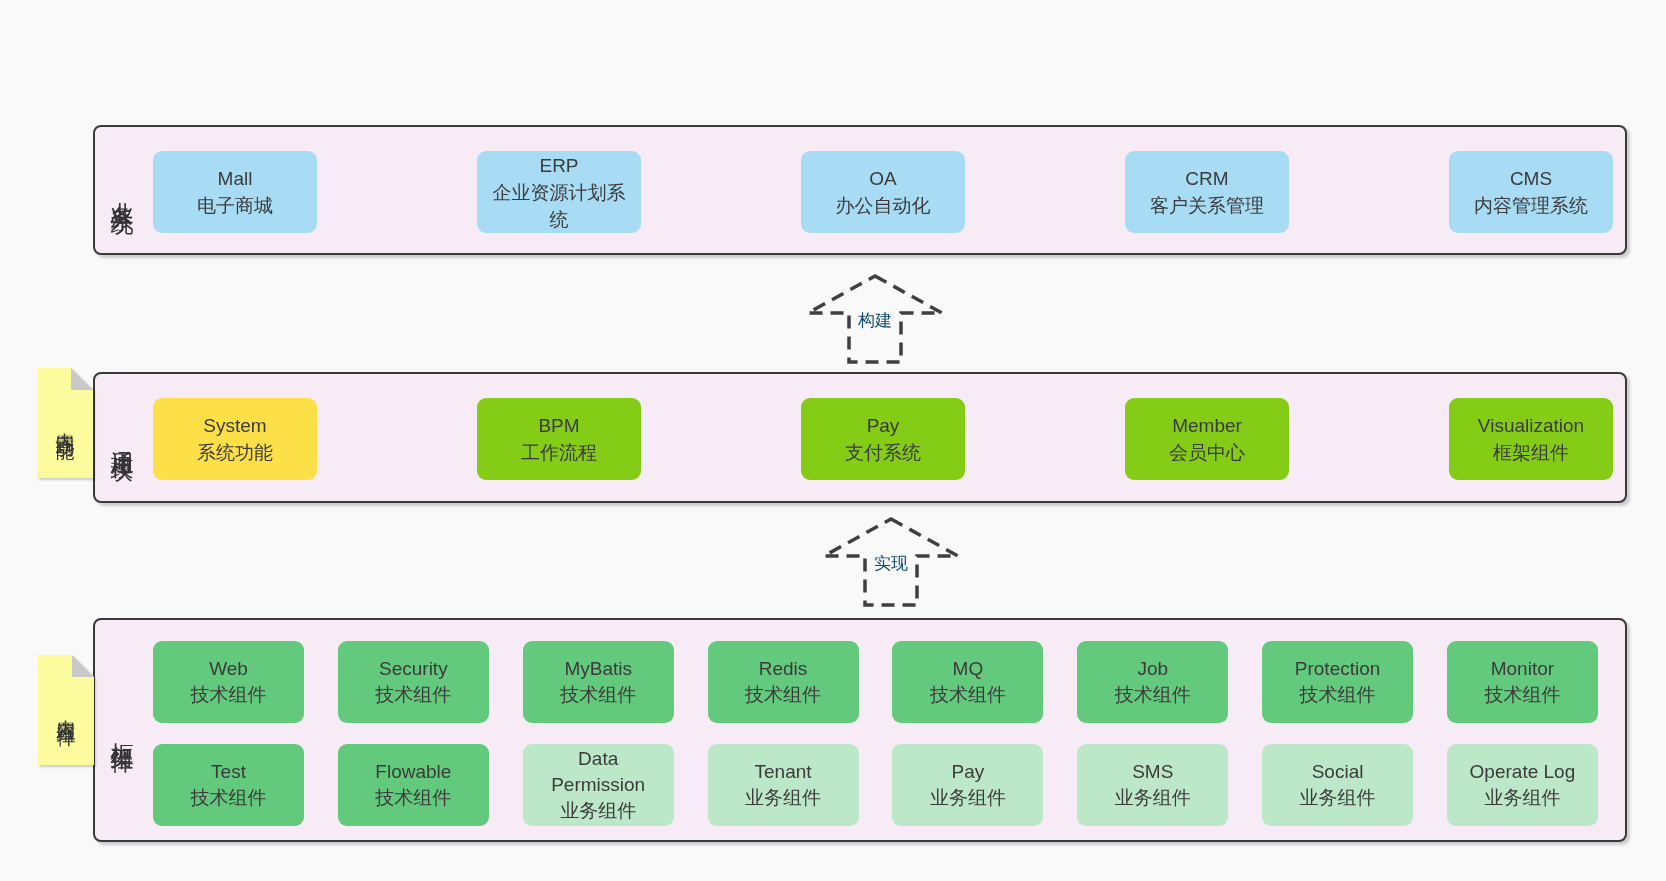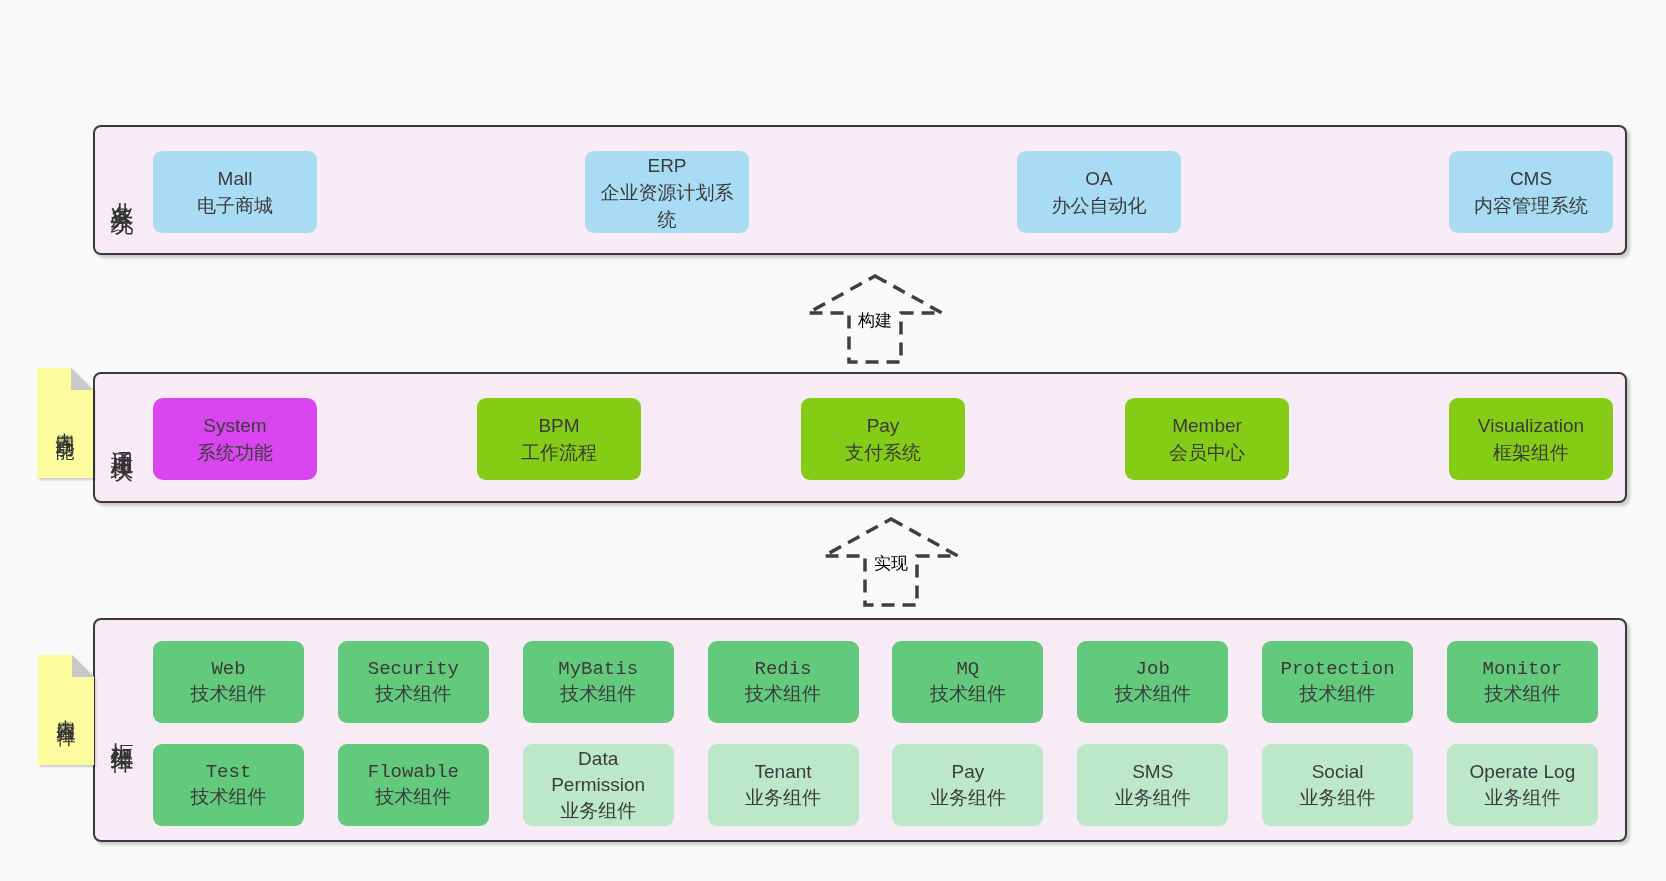--- a/index.html
+++ b/index.html
@@ -60,23 +60,23 @@
     justify-content:center;
     text-align:center;
     padding:0 10px;
     box-sizing:border-box;
     line-height:27px;
     font-size:19px;
   }
   .box-w{width:164px;}
   .box-n{width:151px;line-height:26px;}
   .blue{background:#a8dcf5;}
-  .red{background:#d946ef;border-radius:10px;}
+  .red{background:#fde047;}
   .pink{background:#84cc16;}
-  .green{background:#63c97d;font-family:Liberation Mono, monospace;}
+  .green{background:#63c97d;}
   .lightgreen{background:#bce7c8;}
   .box span{display:block;}
   
   .note{
     position:absolute;
     width:56px;height:110px;
     background:#fcfc9e;
     clip-path:polygon(0 0,calc(100% - 22px) 0,100% 22px,100% 100%,0 100%);
     display:flex;align-items:center;justify-content:center;
     writing-mode:vertical-rl;
@@ -107,21 +107,21 @@
   .arrow-1{left:805px;top:272px;}
   .arrow-2{left:821px;top:515px;}
   .arrow svg{display:block;width:140px;height:94px;}
   .arrow-label{
     position:absolute;
     left:50%;top:36px;
     transform:translateX(-50%);
     background:#f9f9f9;
     padding:1px 4px;
     font-size:17px;
-    color:#000000;
+    color:#0c4a6e;
     white-space:nowrap;
   }
 </style>
 </head>
 <body>
 
 <div class="page">
 
   <div class="band band-top">
     <div class="band-label">业务系统</div>
@@ -130,20 +130,24 @@
         <span>Mall</span>
         <span>电子商城</span>
       </div>
       <div class="box box-w blue">
         <span>ERP</span>
         <span>企业资源计划系统</span>
       </div>
       <div class="box box-w blue">
         <span>OA</span>
         <span>办公自动化</span>
+      </div>
+      <div class="box box-w blue">
+        <span>CRM</span>
+        <span>客户关系管理</span>
       </div>
       <div class="box box-w blue">
         <span>CMS</span>
         <span>内容管理系统</span>
       </div>
     </div>
   </div>
 
   <div class="arrow arrow-1">
     <svg viewBox="0 0 140 94">

